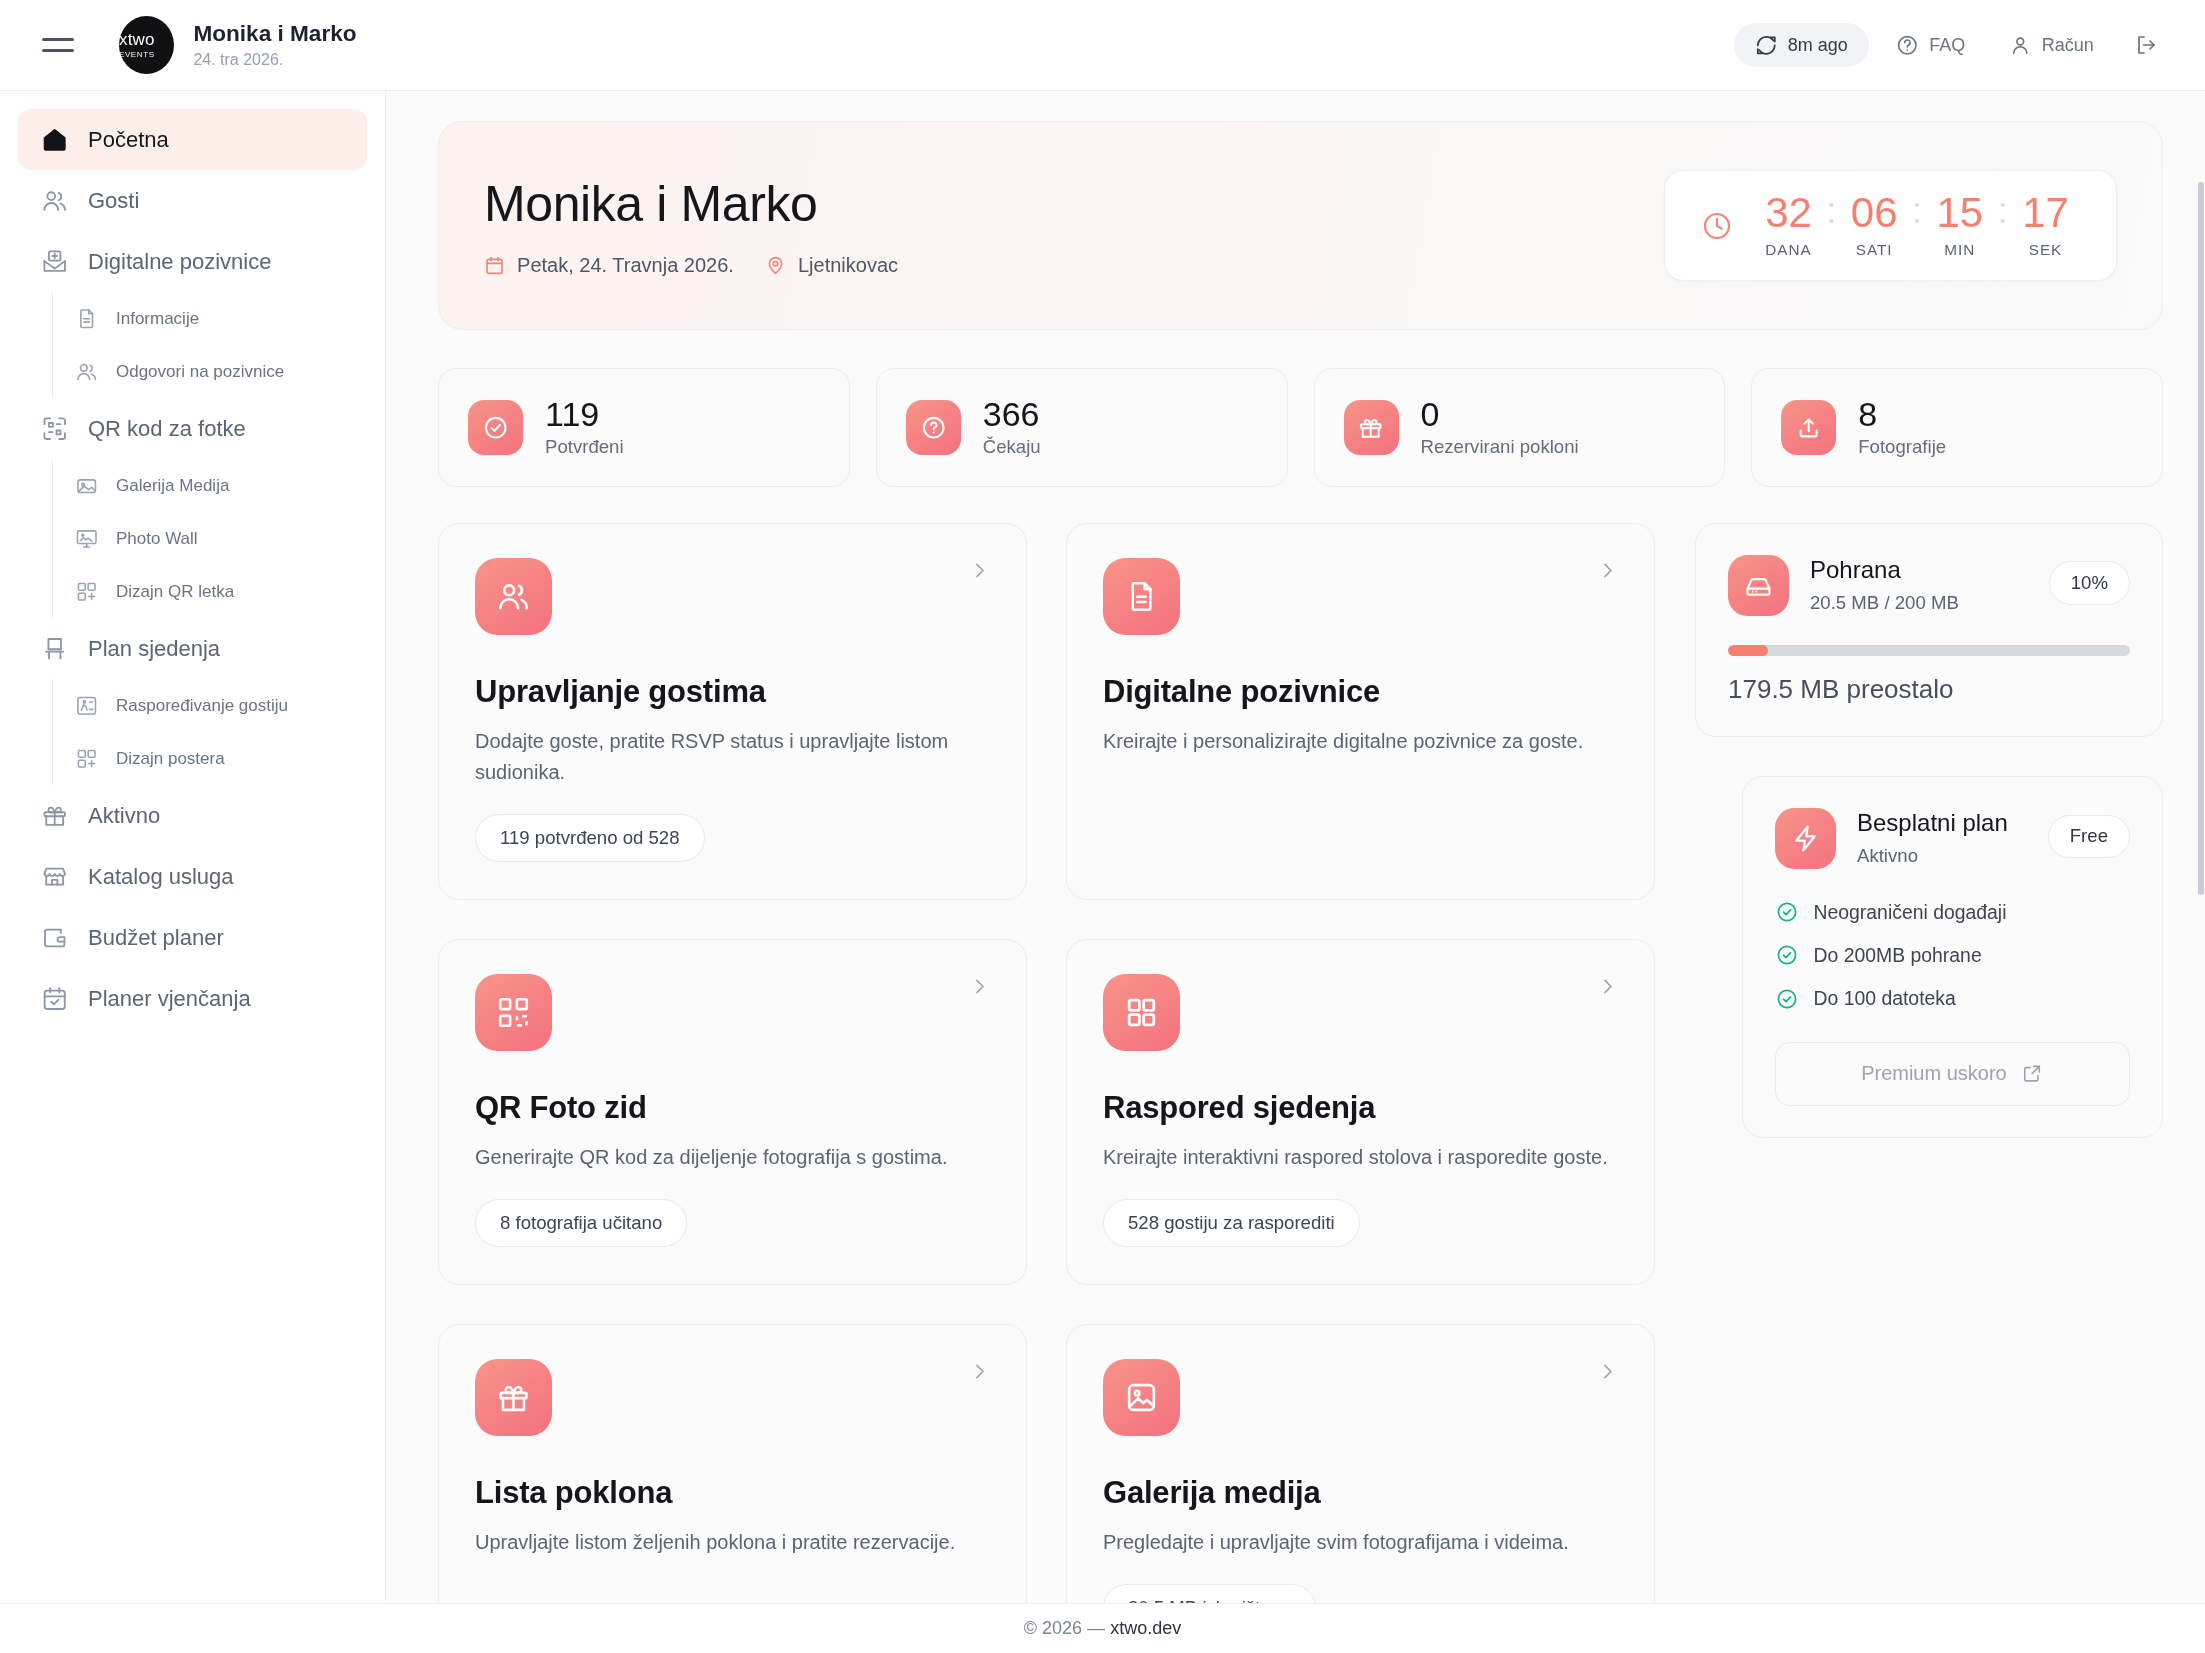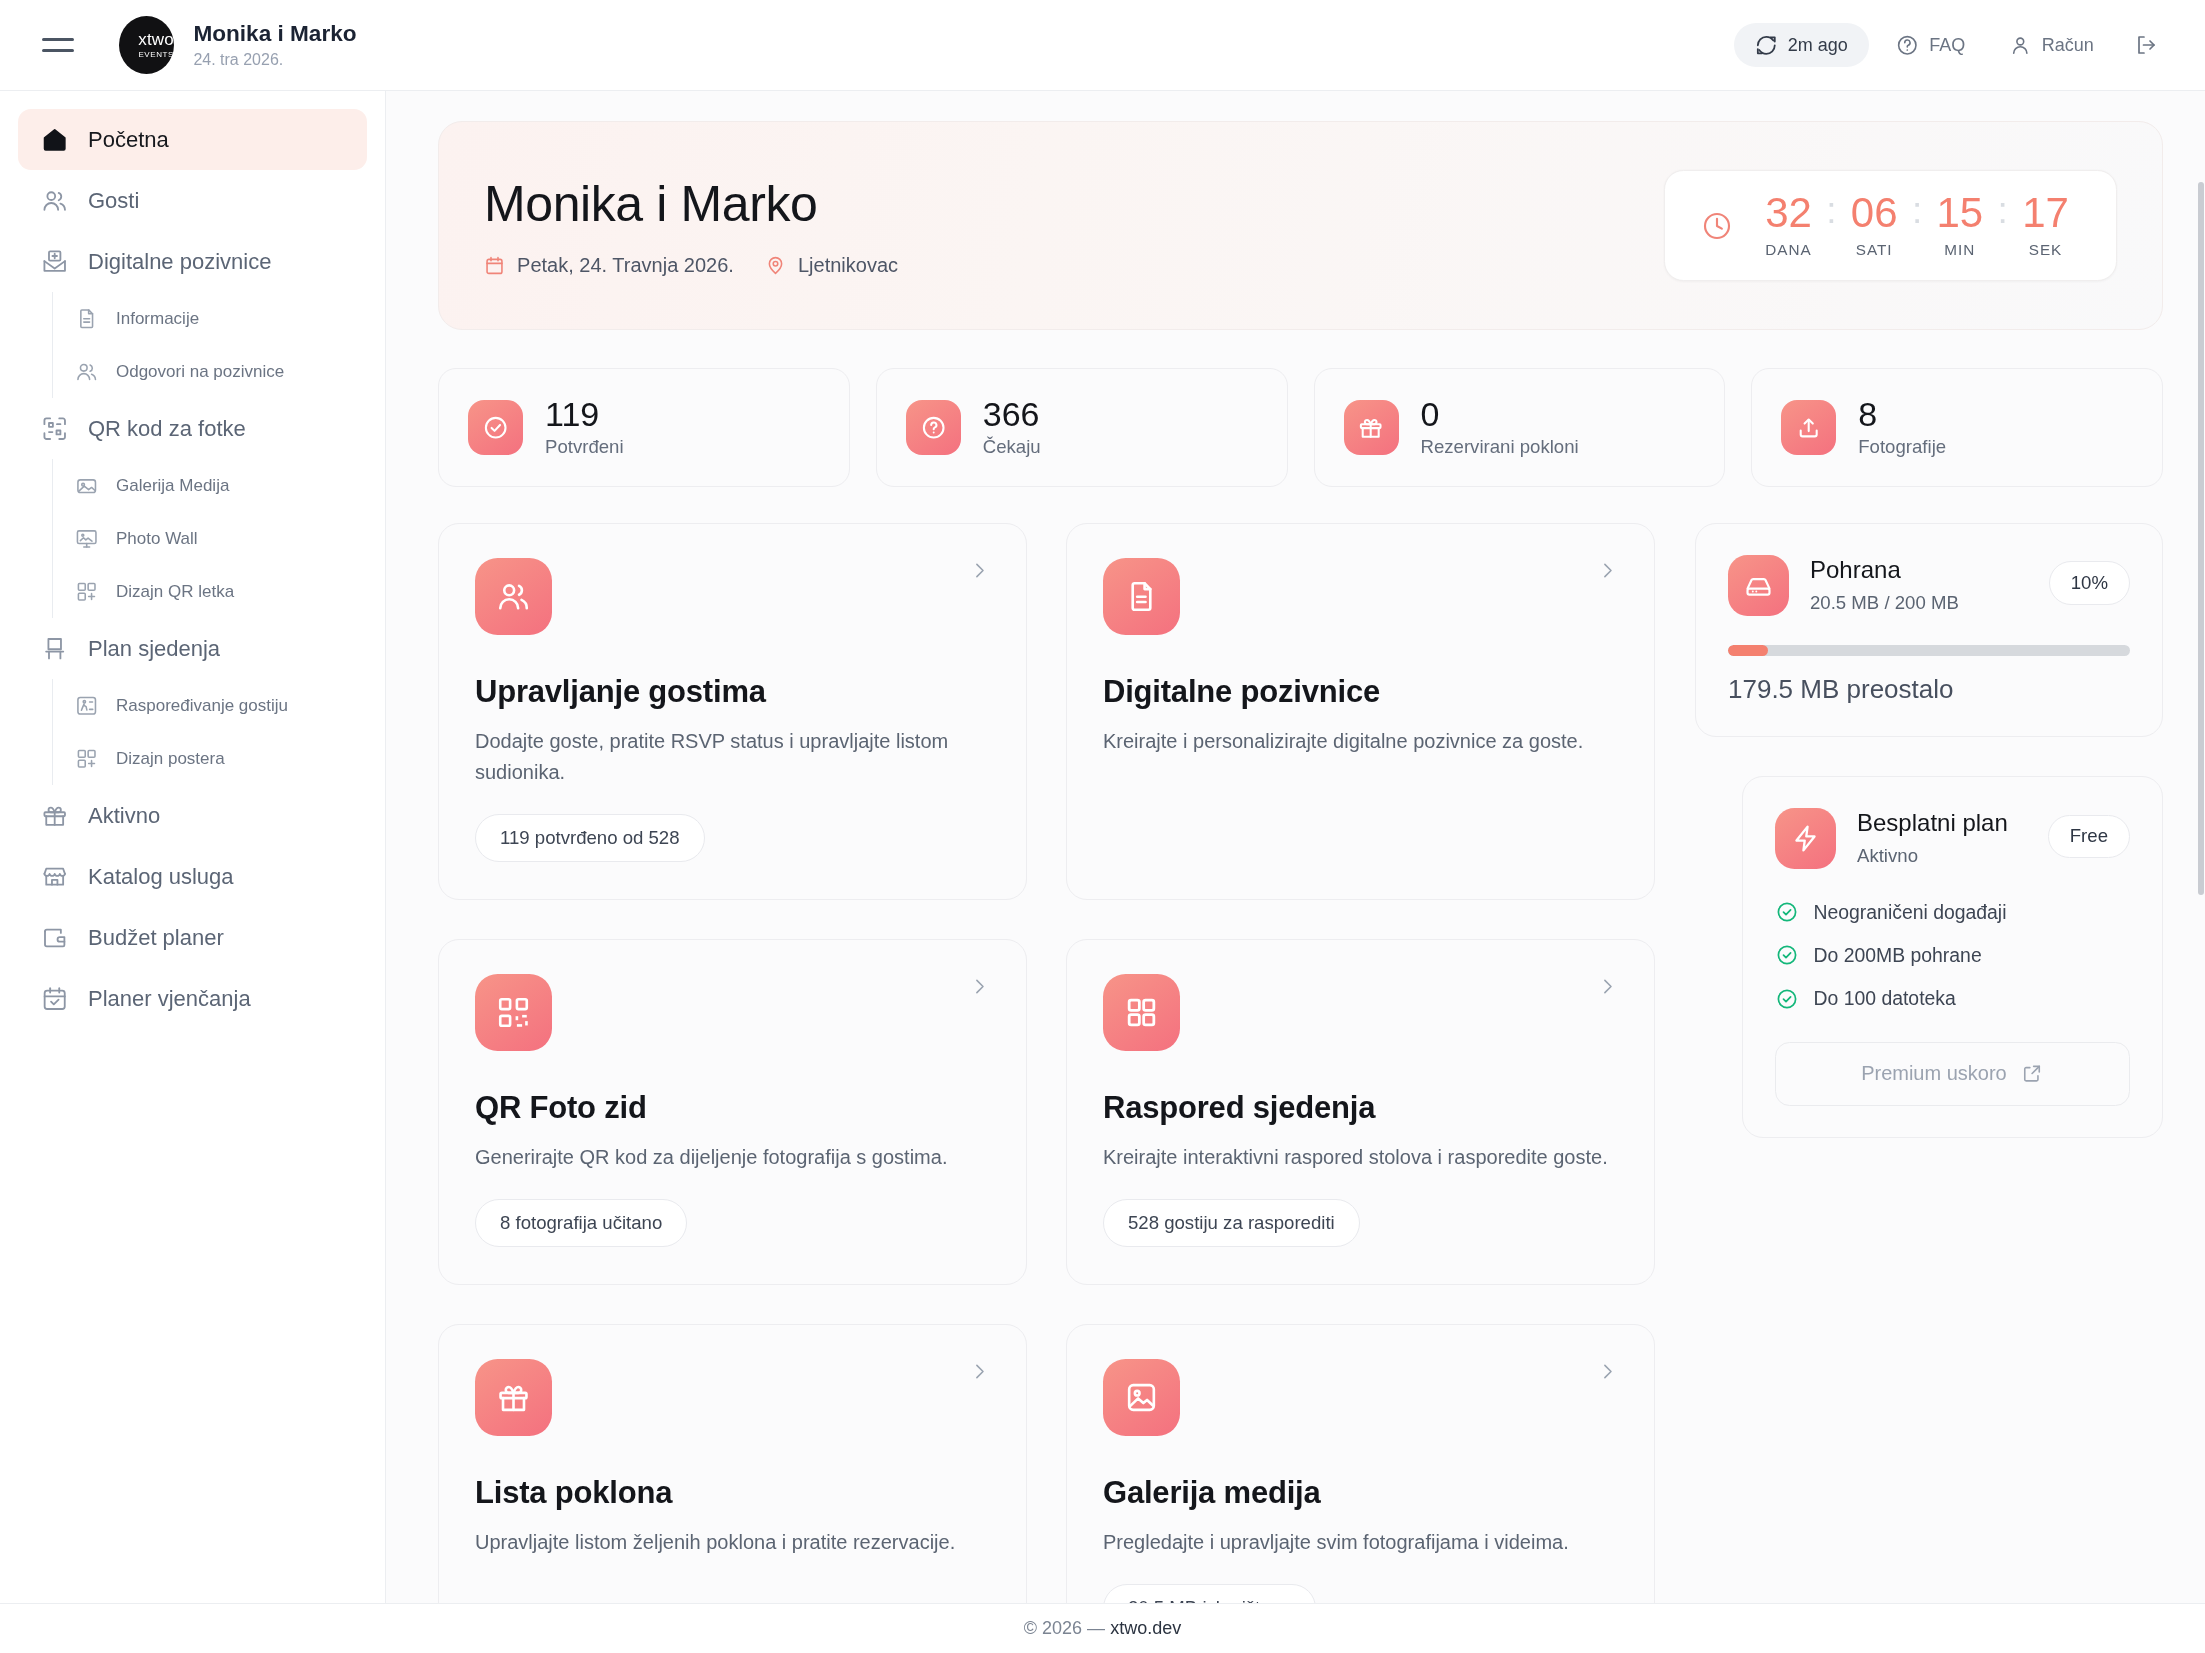--- a/index.html
+++ b/index.html
@@ -24,21 +24,21 @@
   }
   .hamburger {
     width: 37px; height: 37px;
     display: flex; flex-direction: column; justify-content: center; gap: 7.3px;
     cursor: pointer; margin-right: 40px;
   }
   .hamburger span { display: block; height: 3.2px; width: 32px; background: #4b5563; border-radius: 1.6px; }
   .brand-logo {
     width: 55px; height: 58px; border-radius: 50%;
     background: #111113; color: #fff;
-    display: flex; flex-direction: column; align-items: flex-end; justify-content: center;
+    display: flex; flex-direction: column; align-items: flex-start; justify-content: center;
     margin-right: 19.4px; flex: 0 0 auto;
   }
   .brand-logo .l1 { font-size: 17px; letter-spacing: 0.2px; line-height: 1; }
   .brand-logo .l2 { font-size: 8px; letter-spacing: 0.6px; margin-top: 2.4px; line-height: 1; }
   .brand-text { display: flex; flex-direction: column; justify-content: center; }
   .brand-title { font-size: 22.6px; font-weight: bold; color: #1b2333; line-height: 1.15; }
   .brand-sub { font-size: 16px; color: #97a0b0; margin-top: 3.2px; }
   .topbar-right { margin-left: auto; display: flex; align-items: center; gap: 11.3px; }
   .sync-pill {
     display: flex; align-items: center; gap: 10.5px;
@@ -233,21 +233,21 @@
   <div class="topbar-right">
     <div class="sync-pill">
       <span>
         <svg width="22.6" height="22.6" viewBox="0 0 24 24" fill="none" stroke="#333b49" stroke-width="1.9" stroke-linecap="round" stroke-linejoin="round">
           <path d="M21 12a9 9 0 0 1-9 9 9 9 0 0 1-7.5-4"></path>
             <path d="M3 12a9 9 0 0 1 9-9 9 9 0 0 1 7.5 4"></path>
           <polyline points="3 16 3 20.5 7.5 20.5"></polyline>
             <polyline points="21 8 21 3.5 16.5 3.5"></polyline>
         </svg>
       </span>
-      <span class="lbl">2m ago</span>
+      <span class="lbl">8m ago</span>
     </div>
 
     <div class="top-link">
       <span>
         <svg width="22.6" height="22.6" viewBox="0 0 24 24" fill="none" stroke="#6b7483" stroke-width="1.7" stroke-linecap="round">
           <circle cx="12" cy="12" r="9.2"></circle>
             <path d="M9.3 9.2a2.8 2.8 0 1 1 3.7 2.65c-.62.23-1 .83-1 1.5v.4"></path>
             <circle cx="12" cy="17" r=".9" fill="#6b7483" stroke="none"></circle>
         </svg>
       </span>

